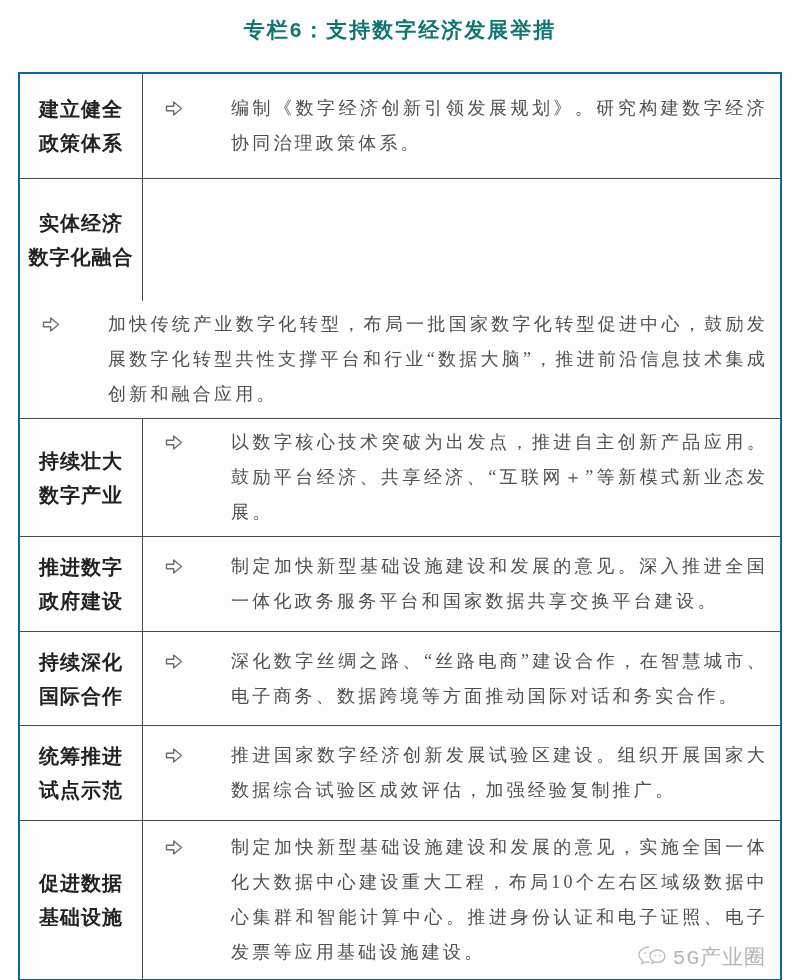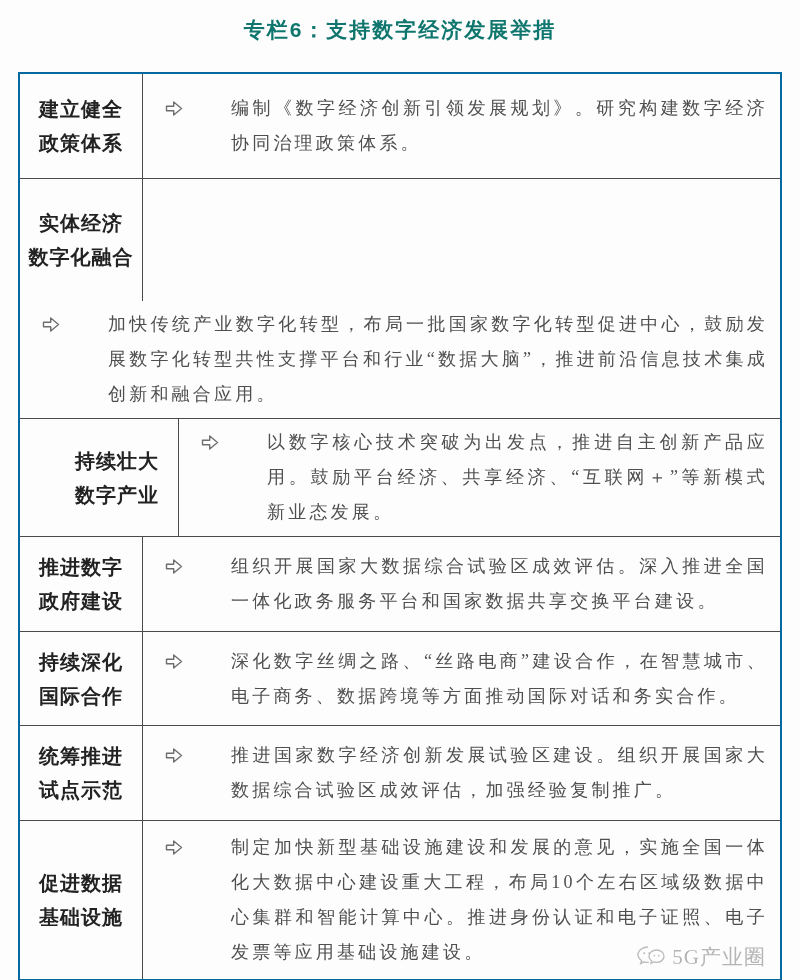--- a/index.html
+++ b/index.html
@@ -76,21 +76,21 @@
   }
   .watermark{
     position:absolute;
     right:14px; bottom:8px;
     display:flex;
     align-items:center;
     gap:6px;
     color:#b5b5b5;
     font-size:21px;
     letter-spacing:1px;
-    font-family:Liberation Serif, serif;
+    font-family:Liberation Mono, monospace;
   }
   .watermark svg{display:block;}
 </style>
 </head>
 <body>
 
 <div class="page">
 
   <h1 class="page-title">专栏6：支持数字经济发展举措</h1>
 
@@ -123,21 +123,21 @@
           <span class="arrow">
             <svg width="18" height="17" viewBox="0 0 18 17">
                 <path d="M1.5 6.2 h7.2 V2 L16.5 8.5 8.7 15 V10.8 H1.5 Z" fill="none" stroke="#6e6e6e" stroke-width="1.4" stroke-linejoin="round"></path>
               </svg>
           </span>
           <p class="body-text">加快传统产业数字化转型，布局一批国家数字化转型促进中心，鼓励发展数字化转型共性支撑平台和行业“数据大脑”，推进前沿信息技术集成创新和融合应用。</p>
         </div>
       </div>
     </div>
 
-    <div class="row" style="min-height:98px;padding-left:36px;">
+    <div class="row" style="min-height:98px;">
       <div class="cell-head">
         <span>持续壮大</span>
         <span>数字产业</span>
       </div>
       <div class="cell-body">
         <div class="body-inner">
           <span class="arrow">
             <svg width="18" height="17" viewBox="0 0 18 17">
                 <path d="M1.5 6.2 h7.2 V2 L16.5 8.5 8.7 15 V10.8 H1.5 Z" fill="none" stroke="#6e6e6e" stroke-width="1.4" stroke-linejoin="round"></path>
               </svg>
@@ -153,21 +153,21 @@
         <span>推进数字</span>
         <span>政府建设</span>
       </div>
       <div class="cell-body">
         <div class="body-inner">
           <span class="arrow">
             <svg width="18" height="17" viewBox="0 0 18 17">
                 <path d="M1.5 6.2 h7.2 V2 L16.5 8.5 8.7 15 V10.8 H1.5 Z" fill="none" stroke="#6e6e6e" stroke-width="1.4" stroke-linejoin="round"></path>
               </svg>
           </span>
-          <p class="body-text">组织开展国家大数据综合试验区成效评估。深入推进全国一体化政务服务平台和国家数据共享交换平台建设。</p>
+          <p class="body-text">制定加快新型基础设施建设和发展的意见。深入推进全国一体化政务服务平台和国家数据共享交换平台建设。</p>
         </div>
       </div>
     </div>
 
     <div class="row" style="min-height:93px;">
       <div class="cell-head">
         <span>持续深化</span>
         <span>国际合作</span>
       </div>
       <div class="cell-body">

